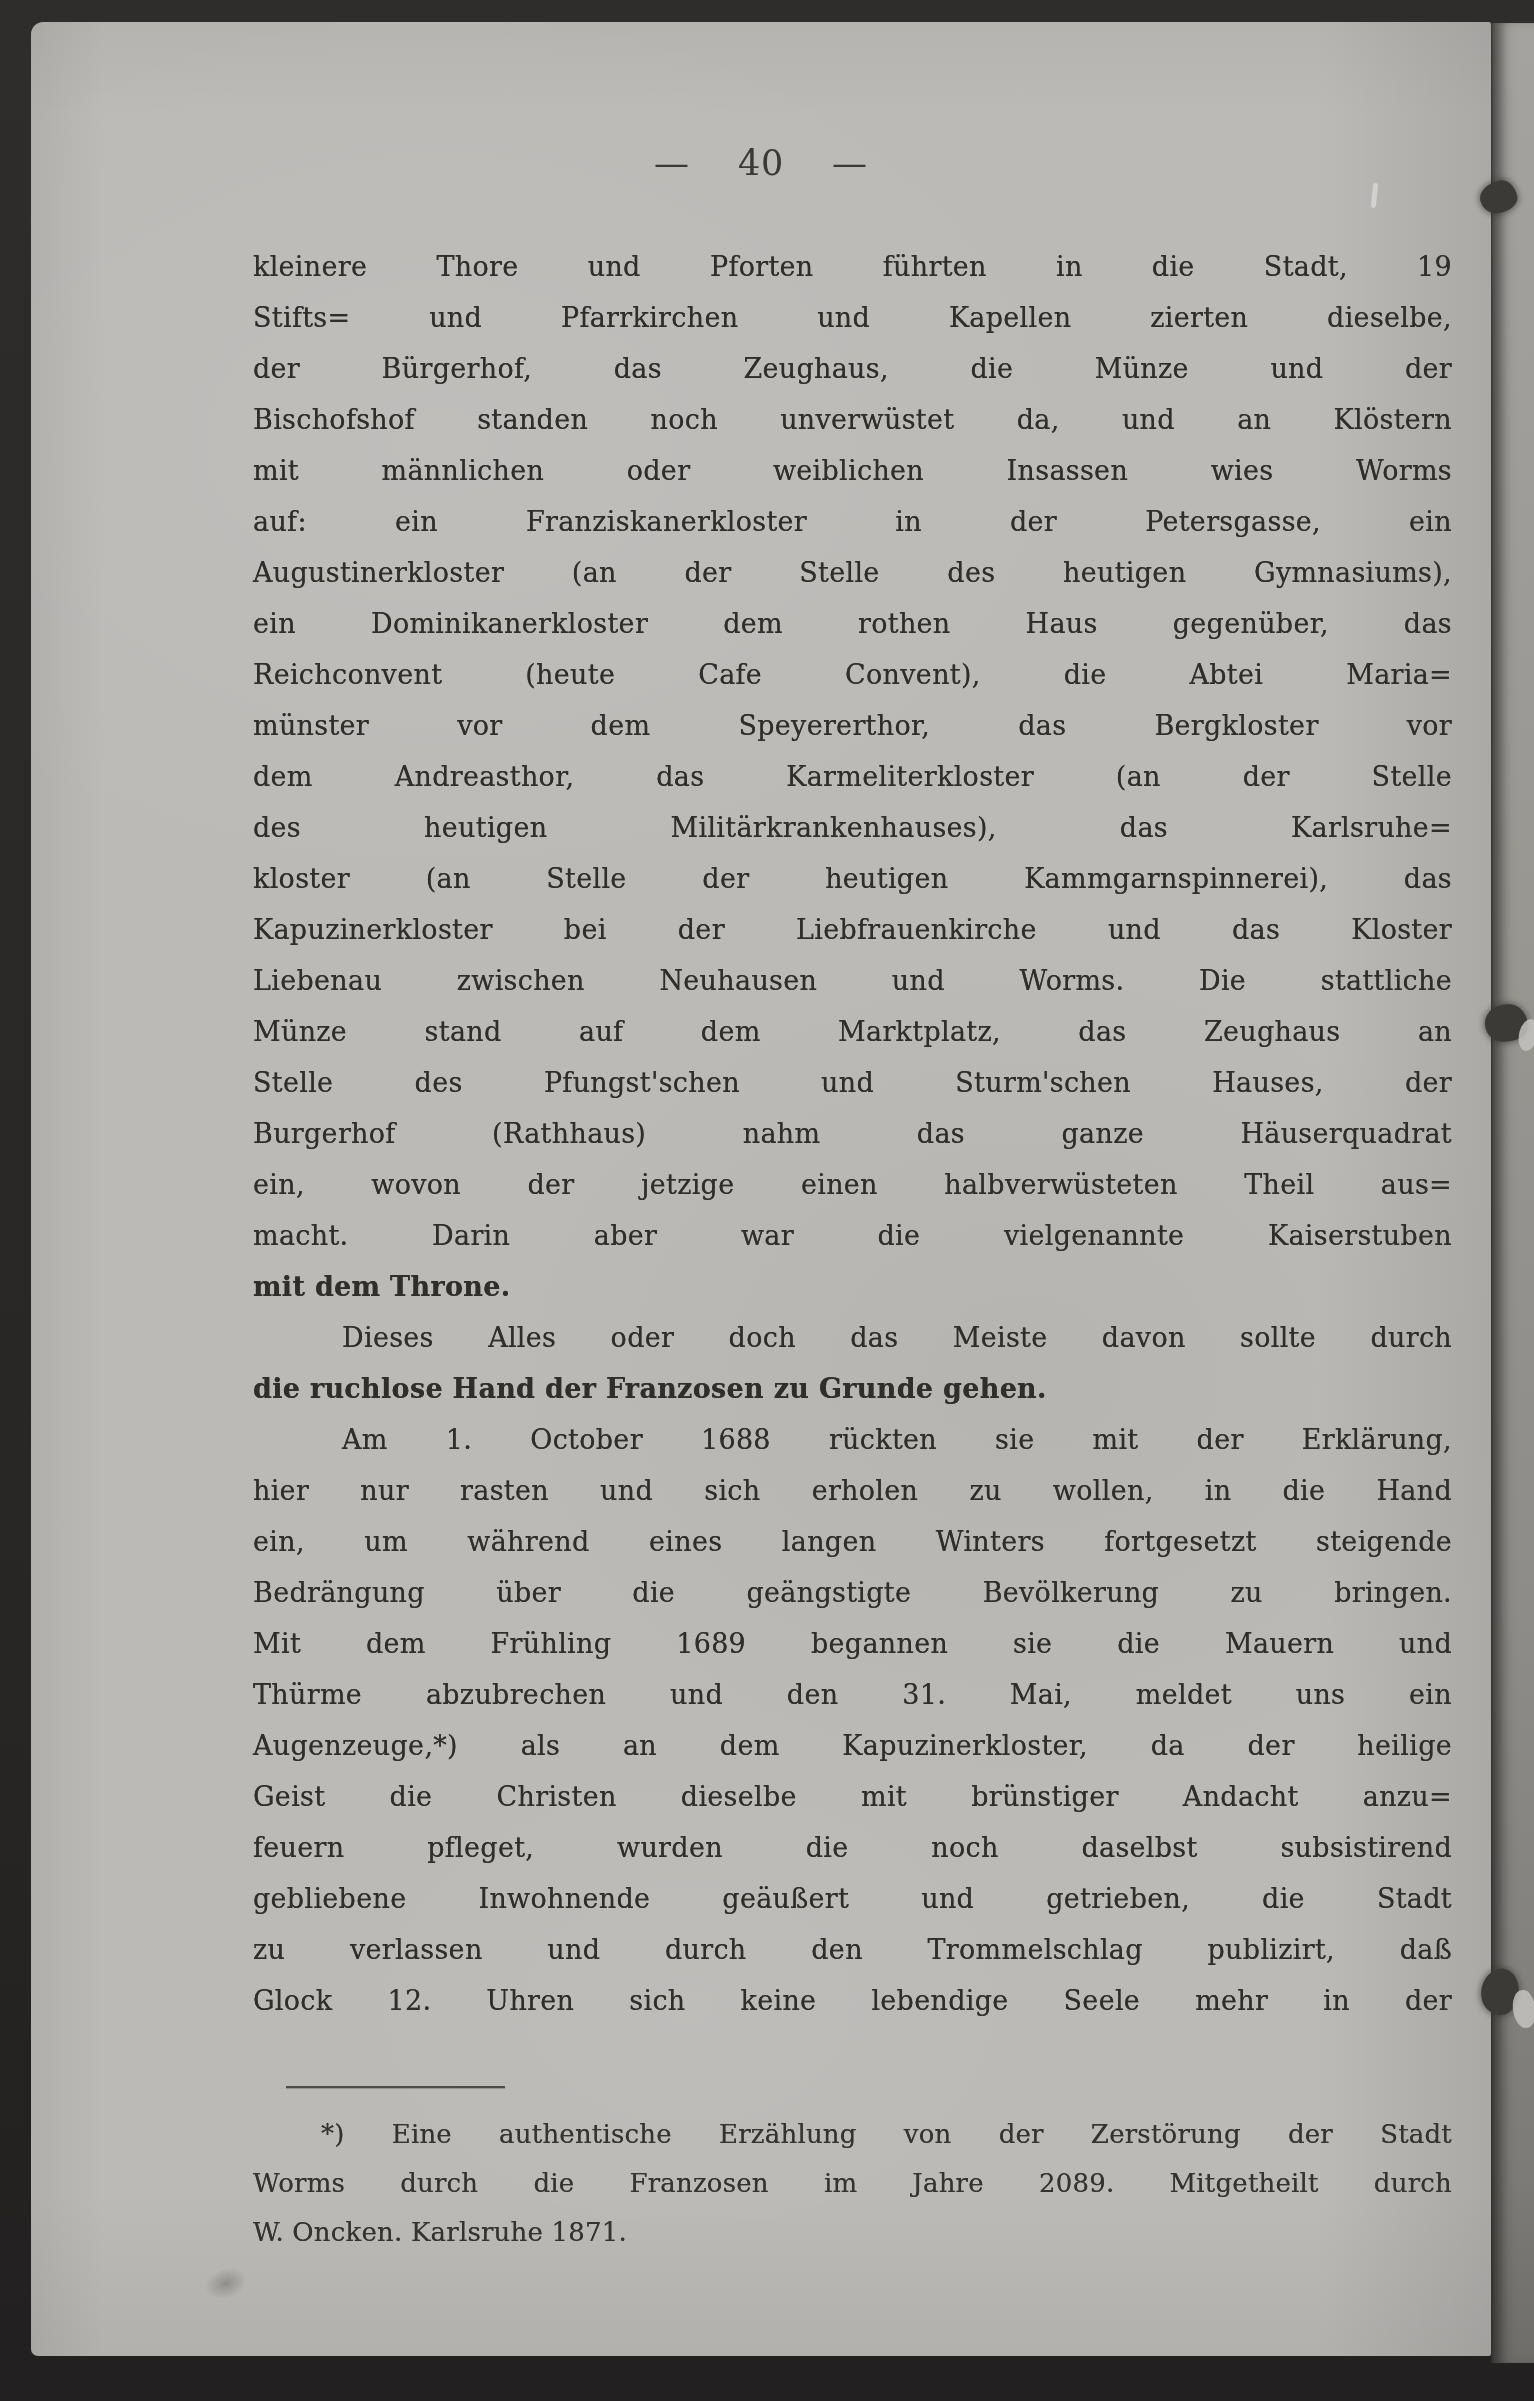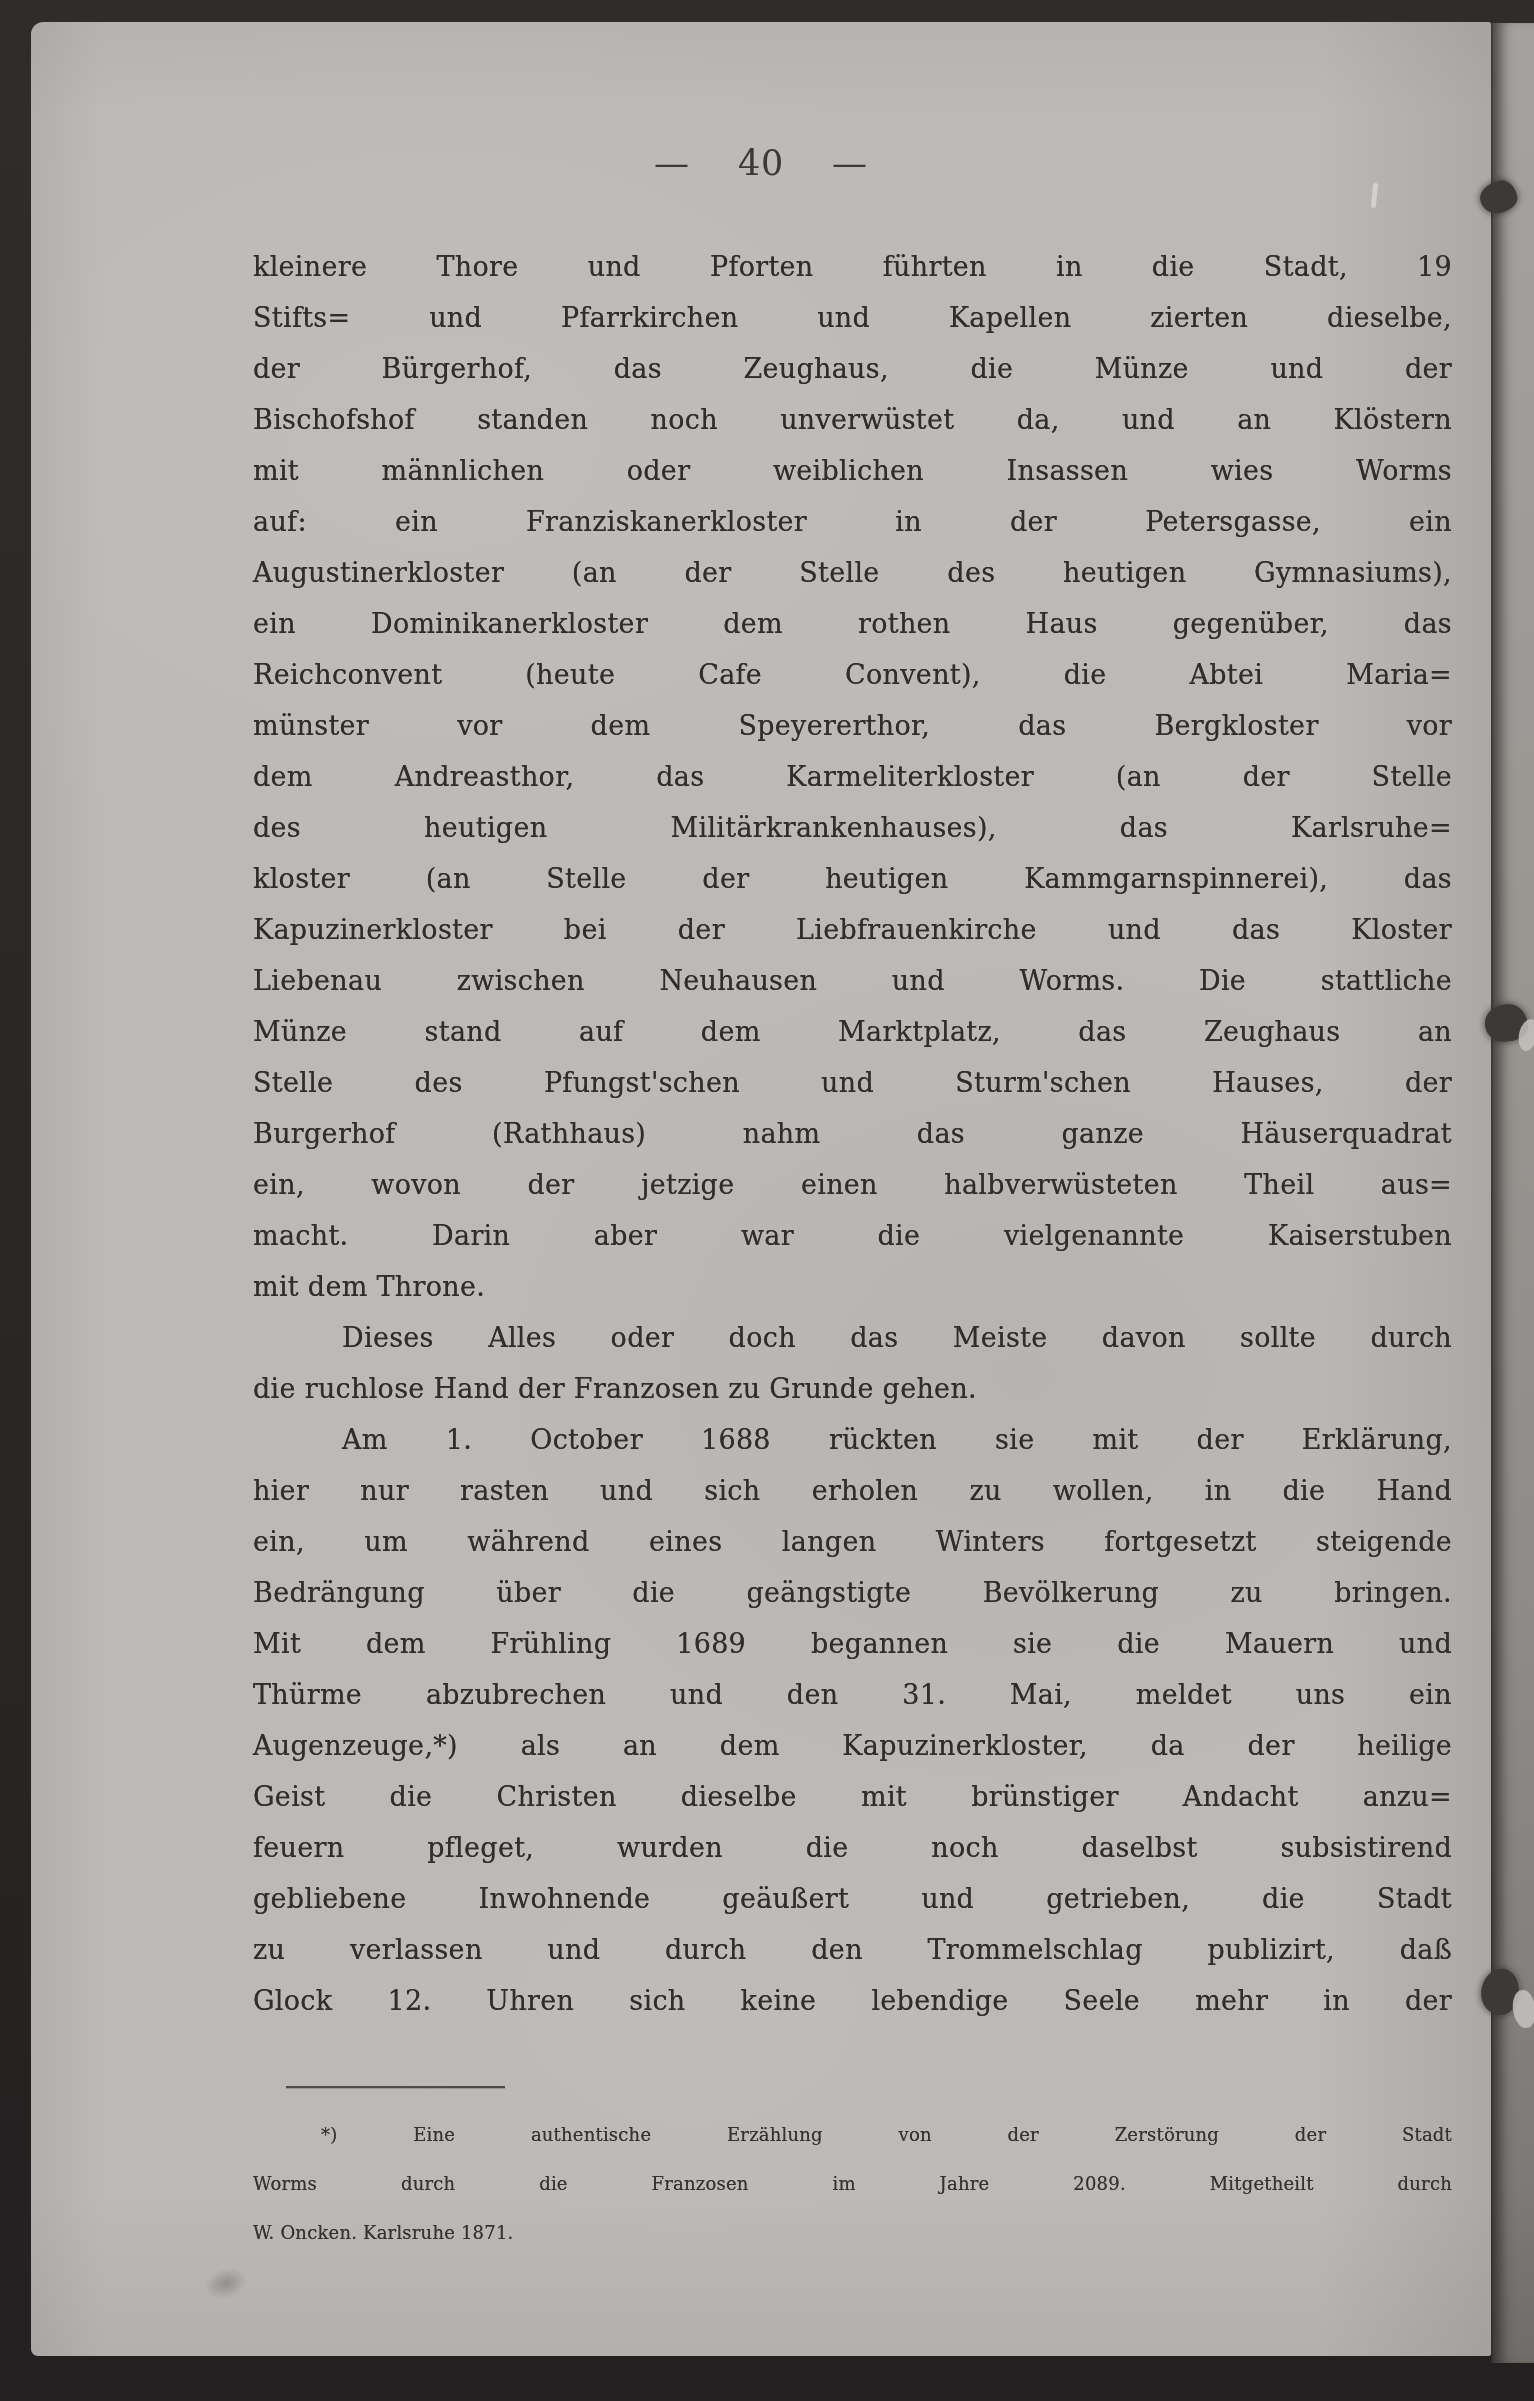--- a/index.html
+++ b/index.html
@@ -24,29 +24,29 @@
     display:flex; justify-content:center; align-items:center; gap:48px;
     font-size:35px; color:#3b3936; letter-spacing:0.8px;
   }
   .textblock { position:absolute; left:222px; top:219px; width:1199px; }
   .bodyline {
     height:51px; line-height:51px; font-size:27px; color:#302e2b;
     text-align:justify; text-align-last:justify; white-space:nowrap;
     letter-spacing:0.3px;
     text-shadow:0 0 0.5px rgba(40,38,34,0.75);
   }
-  .bodyline.last { text-align-last:left; }
+  .bodyline.last { text-align-last:left;font-weight:bold; }
   .bodyline.indent { text-indent:89px; }
   .footrule {
     position:absolute; left:255px; top:2064px; width:219px; height:2.3px;
     background:#4e4c48; box-shadow:0 0.8px 0.8px rgba(60,58,54,0.4);
   }
   .footblock { position:absolute; left:222px; top:2088px; width:1199px; }
   .footline {
-    height:49px; line-height:49px; font-size:18px; color:#35332f;
+    height:49px; line-height:49px; font-size:26px; color:#35332f;
     text-align:justify; text-align-last:justify; white-space:nowrap;
     letter-spacing:0.2px; text-shadow:0 0 0.5px rgba(45,43,40,0.7);
   }
   .footline.last { text-align-last:left; }
   .footline.indent { text-indent:68px; }
   .gutter {
     position:absolute; left:1491px; top:23px; width:44px; height:2340px;
     background:linear-gradient(to bottom, #a5a3a0, #999792 38%, #8e8c88 68%, #7d7b77 92%, #6f6d69);
     box-shadow:inset 17px 0 14px -7.7px rgba(26,24,22,0.68), inset 2.3px 0 1.5px -0.8px rgba(64,62,58,0.55);
   }

